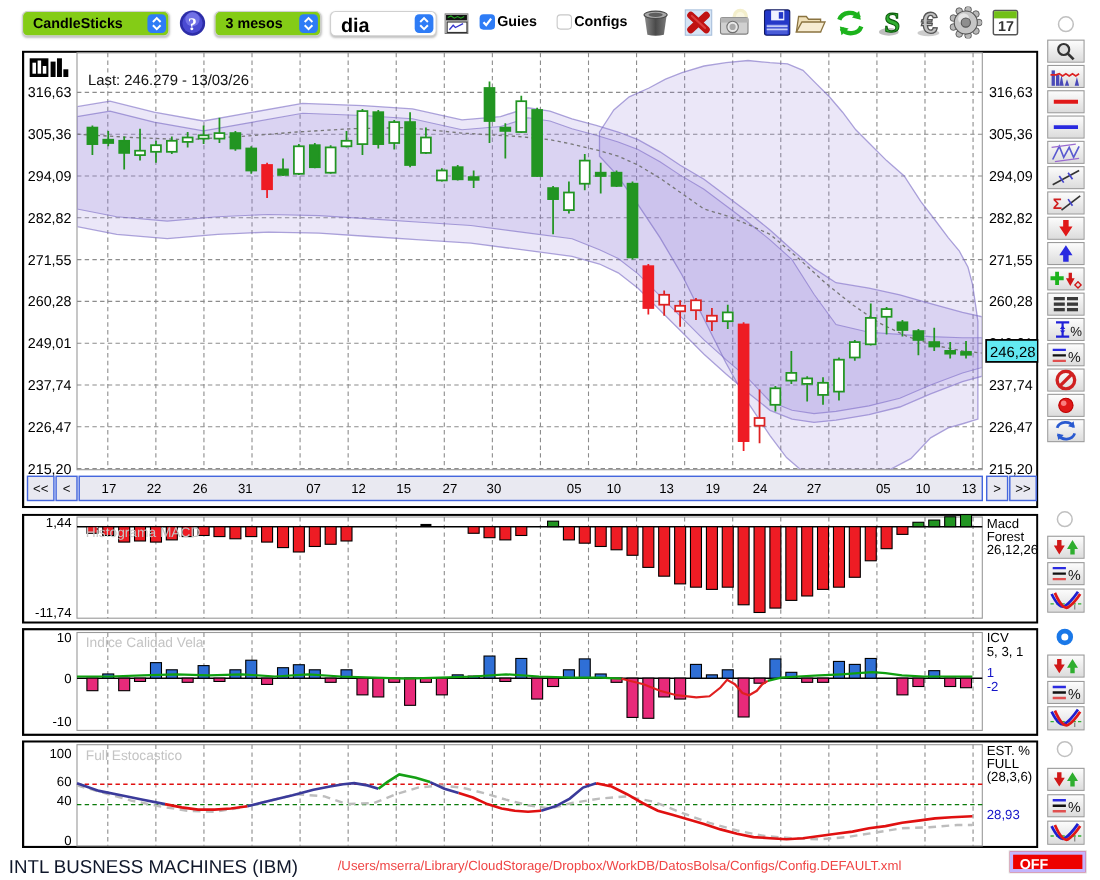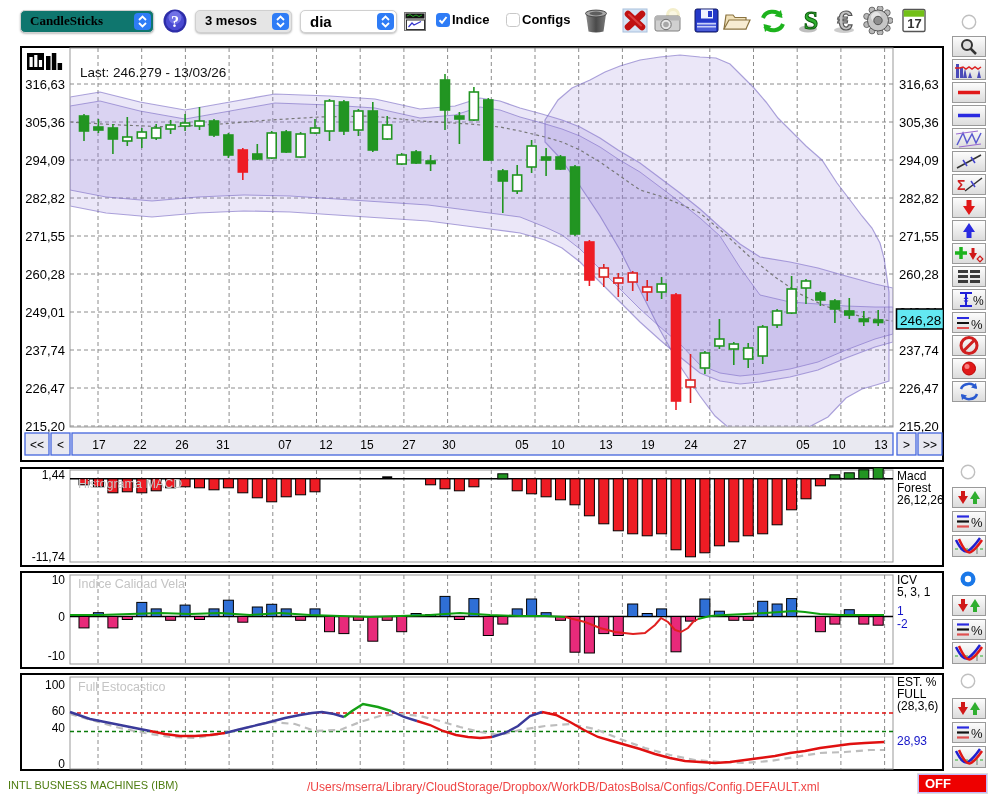--- a/index.html
+++ b/index.html
@@ -1,64 +1,64 @@
 <!DOCTYPE html>
 <html><head><meta charset="utf-8">
 <style>
 html,body{margin:0;padding:0;width:1000px;height:800px;background:#fff;
 font-family:"Liberation Sans",sans-serif;overflow:hidden;}
 svg{display:block}
 </style></head>
 <body>
-<div style="position:absolute;left:20px;top:10px;width:132px;height:21px;background:#0f766e;border:1px solid #d0d0d0;border-radius:5px;box-shadow:0 1px 2px rgba(0,0,0,0.25);font-family:Liberation Serif, serif;">
+<div style="position:absolute;left:20px;top:10px;width:132px;height:21px;background:#84cc16;border:1px solid #d0d0d0;border-radius:5px;box-shadow:0 1px 2px rgba(0,0,0,0.25);">
     <span style="position:absolute;left:9px;top:2px;font-size:13px;font-weight:600;color:#000">CandleSticks</span>
     <div style="position:absolute;right:2px;top:1.5px;width:17px;height:17px;background:#2e7cf6;border-radius:4px;">
       <svg width="17" height="17">
         <path d="M5 7 L8.5 3.5 L12 7" stroke="#fff" stroke-width="1.8" fill="none"></path>
         <path d="M5 10 L8.5 13.5 L12 10" stroke="#fff" stroke-width="1.8" fill="none"></path>
       </svg>
     </div>
   </div>
 <svg width="26" height="26" style="position:absolute;left:162px;top:8px">
     <circle cx="13" cy="13" r="11.5" fill="#2d2da8"></circle>
     <circle cx="13" cy="13" r="9.2" fill="#4a4ad2"></circle>
     <circle cx="13" cy="9.5" r="6.5" fill="#7878ea" opacity="0.85"></circle>
     <text x="13" y="19" font-size="16" font-weight="bold" fill="#fff" text-anchor="middle" font-family="Liberation Serif">?</text>
   </svg>
-<div style="position:absolute;left:195px;top:10px;width:95px;height:21px;background:#e5e5e5;border:1px solid #d0d0d0;border-radius:5px;box-shadow:0 1px 2px rgba(0,0,0,0.25);">
+<div style="position:absolute;left:195px;top:10px;width:95px;height:21px;background:#84cc16;border:1px solid #d0d0d0;border-radius:5px;box-shadow:0 1px 2px rgba(0,0,0,0.25);">
     <span style="position:absolute;left:9px;top:2px;font-size:13px;font-weight:600;color:#000">3 mesos</span>
     <div style="position:absolute;right:2px;top:1.5px;width:17px;height:17px;background:#2e7cf6;border-radius:4px;">
       <svg width="17" height="17">
         <path d="M5 7 L8.5 3.5 L12 7" stroke="#fff" stroke-width="1.8" fill="none"></path>
         <path d="M5 10 L8.5 13.5 L12 10" stroke="#fff" stroke-width="1.8" fill="none"></path>
       </svg>
     </div>
   </div>
 <div style="position:absolute;left:300px;top:10px;width:95px;height:21px;background:#fff;border:1px solid #d0d0d0;border-radius:5px;box-shadow:0 1px 2px rgba(0,0,0,0.25);">
-    <span style="position:absolute;left:9px;top:2px;font-size:15px;font-weight:600;color:#000">dia</span>
+    <span style="position:absolute;left:9px;top:2px;font-size:18px;font-weight:600;color:#000">dia</span>
     <div style="position:absolute;right:2px;top:1.5px;width:17px;height:17px;background:#2e7cf6;border-radius:4px;">
       <svg width="17" height="17">
         <path d="M5 7 L8.5 3.5 L12 7" stroke="#fff" stroke-width="1.8" fill="none"></path>
         <path d="M5 10 L8.5 13.5 L12 10" stroke="#fff" stroke-width="1.8" fill="none"></path>
       </svg>
     </div>
   </div>
 <svg width="22" height="19" style="position:absolute;left:404px;top:12px">
     <rect x="0.5" y="0.5" width="21" height="18" fill="#ddd" stroke="#777"></rect>
     <rect x="1.5" y="1.5" width="19" height="5" fill="#111"></rect>
     <path d="M3 4 L6 2.5 L9 4.5 L12 3 L15 4.5 L18 3" stroke="#2a2" stroke-width="1" fill="none"></path>
     <rect x="2.5" y="8" width="18" height="9.5" fill="#fff" stroke="#333"></rect>
     <path d="M4.5 15 L8 11 L10 13 L17 9.5" stroke="#33c" stroke-width="1.2" fill="none"></path>
   </svg>
 <div style="position:absolute;left:436px;top:13px;width:14px;height:14px;background:#2e7cf6;border-radius:3.5px;">
     <svg width="14" height="14">
       <path d="M3.5 7.2 L6 9.8 L10.5 4" stroke="#fff" stroke-width="2" fill="none"></path>
     </svg>
   </div>
-<span style="position:absolute;left:452px;top:12px;font-size:13px;font-weight:600;color:#000">Indice</span>
+<span style="position:absolute;left:452px;top:12px;font-size:13px;font-weight:600;color:#000">Guies</span>
 <div style="position:absolute;left:506px;top:13px;width:14px;height:14px;background:#fff;border:1px solid #c8c8c8;border-radius:3.5px;box-sizing:border-box"></div>
 <span style="position:absolute;left:522px;top:12px;font-size:13px;font-weight:600;color:#000">Configs</span>
 <svg width="24" height="25" style="position:absolute;left:584px;top:8px">
     <defs>
       <linearGradient id="tg" x1="0" x2="1">
         <stop offset="0" stop-color="#8a8a8a"></stop>
         <stop offset="0.5" stop-color="#4a4a4a"></stop>
         <stop offset="1" stop-color="#7a7a7a"></stop>
       </linearGradient>
     </defs>
@@ -747,16 +747,16 @@
     </svg>
   </div>
 <div style="position:absolute;left:952px;top:746px;width:34px;height:22px;background:linear-gradient(#fcfcfc,#dcdcdc);border:1px solid #9a9a9a;box-sizing:border-box;">
     <svg width="32" height="20">
       <line x1="2" y1="13" x2="30" y2="13" stroke="#2fae2f" stroke-width="1.2" stroke-dasharray="3,2"></line>
       <path d="M3 4 Q10 18 15 15 Q20 12 27 2" fill="none" stroke="#2020d0" stroke-width="2.5"></path>
       <path d="M6 3 Q13 19 18 16 Q23 13 29 4" fill="none" stroke="#e01818" stroke-width="2.5"></path>
       <line x1="24" y1="14" x2="24" y2="18" stroke="#888" stroke-width="1.2"></line>
     </svg>
   </div>
-<span style="position:absolute;left:8px;top:779px;font-size:11px;color:#4d7c0f">INTL BUSNESS MACHINES (IBM)</span>
+<span style="position:absolute;left:8px;top:779px;font-size:17px;color:#0f172a">INTL BUSNESS MACHINES (IBM)</span>
 <span style="position:absolute;left:307px;top:780px;font-size:12px;color:#ef4444">/Users/mserra/Library/CloudStorage/Dropbox/WorkDB/DatosBolsa/Configs/Config.DEFAULT.xml</span>
-<div style="position:absolute;left:918px;top:774px;width:69px;height:19px;background:#ee0000;border:1px solid #c4b5fd;box-shadow:0 0 0 1px #ddd;box-sizing:border-box;padding-left:25px;">
+<div style="position:absolute;left:918px;top:774px;width:69px;height:19px;background:#ee0000;border:3px solid #c4b5fd;box-shadow:0 0 0 1px #ddd;box-sizing:border-box;padding-left:25px;">
     <span style="position:absolute;left:6px;top:1px;font-size:13px;font-weight:bold;color:#fff">OFF</span>
   </div>
 </body></html>

